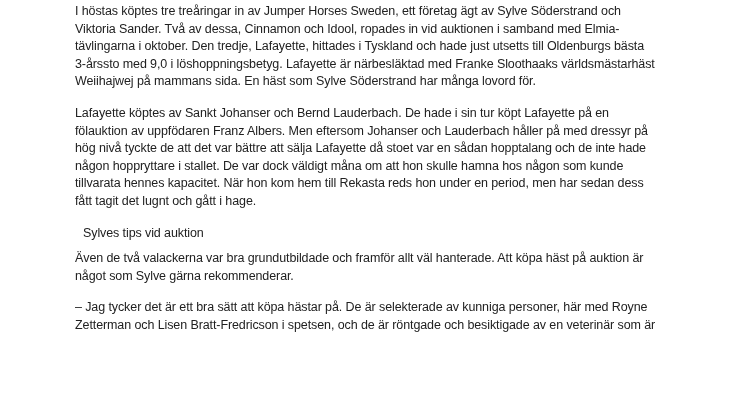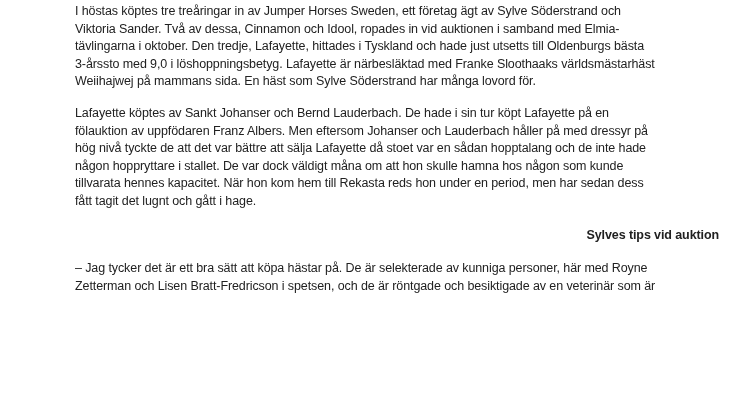--- a/index.html
+++ b/index.html
@@ -25,26 +25,25 @@
     letter-spacing: -0.1px;
   }
   .para {
     margin: 0 0 14px 0;
     white-space: pre;
   }
   .para.tight {
     margin-bottom: 0;
   }
   .section-heading {
-    margin: 16px;
-    font-weight: bold;
+    margin: 8px;
+    font-weight: normal;
     font-size: 12.5px;
     line-height: 17.6px;
     white-space: pre;
-    text-align: right;
   }
 </style>
 </head>
 <body>
 
 <div class="doc">
   <p class="para">I höstas köptes tre treåringar in av Jumper Horses Sweden, ett företag ägt av Sylve Söderstrand och
 Viktoria Sander. Två av dessa, Cinnamon och Idool, ropades in vid auktionen i samband med Elmia-
 tävlingarna i oktober. Den tredje, Lafayette, hittades i Tyskland och hade just utsetts till Oldenburgs bästa
 3-årssto med 9,0 i löshoppningsbetyg. Lafayette är närbesläktad med Franke Sloothaaks världsmästarhäst
@@ -54,16 +53,18 @@
   <p class="para">Lafayette köptes av Sankt Johanser och Bernd Lauderbach. De hade i sin tur köpt Lafayette på en
 fölauktion av uppfödaren Franz Albers. Men eftersom Johanser och Lauderbach håller på med dressyr på
 hög nivå tyckte de att det var bättre att sälja Lafayette då stoet var en sådan hopptalang och de inte hade
 någon hoppryttare i stallet. De var dock väldigt måna om att hon skulle hamna hos någon som kunde
 tillvarata hennes kapacitet. När hon kom hem till Rekasta reds hon under en period, men har sedan dess
 fått tagit det lugnt och gått i hage.</p>
 
 
   <h3 class="section-heading">Sylves tips vid auktion</h3>
 
+  <p class="para">Även de två valackerna var bra grundutbildade och framför allt väl hanterade. Att köpa häst på auktion är
+något som Sylve gärna rekommenderar.</p>
 
   <p class="para tight">– Jag tycker det är ett bra sätt att köpa hästar på. De är selekterade av kunniga personer, här med Royne
 Zetterman och Lisen Bratt-Fredricson i spetsen, och de är röntgade och besiktigade av en veterinär som är</p>
 </div>
 
 </body></html>

